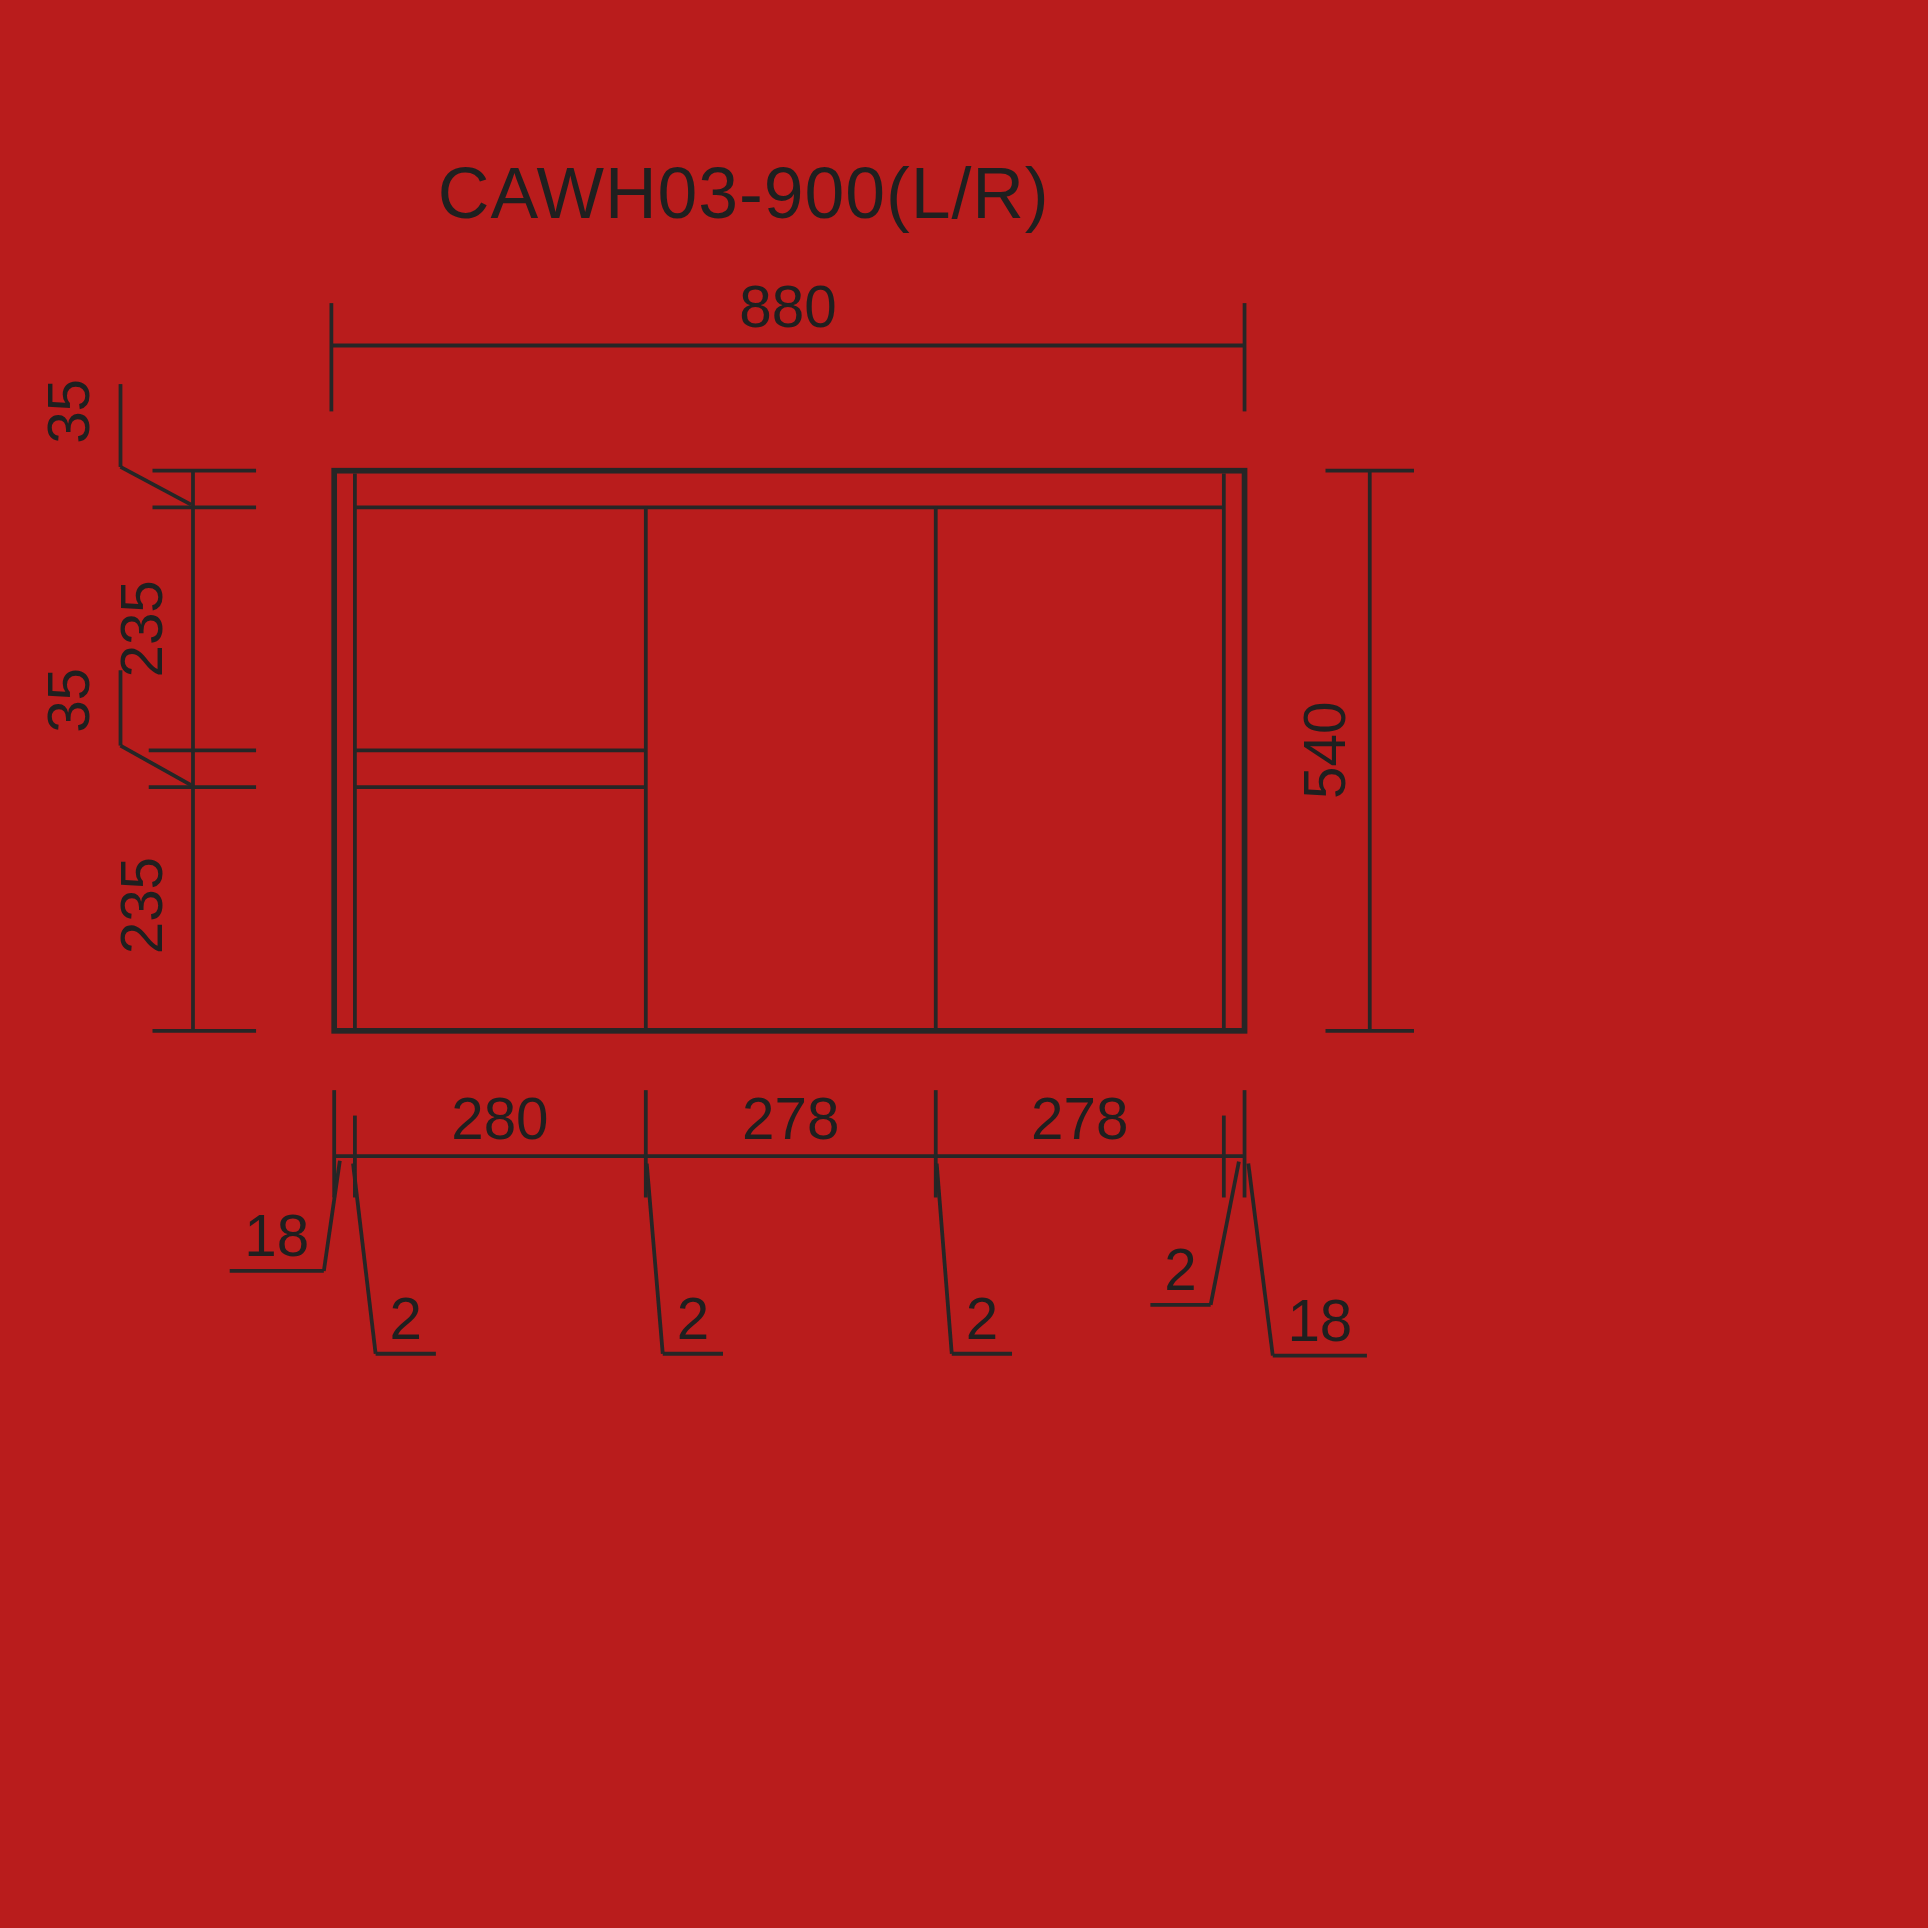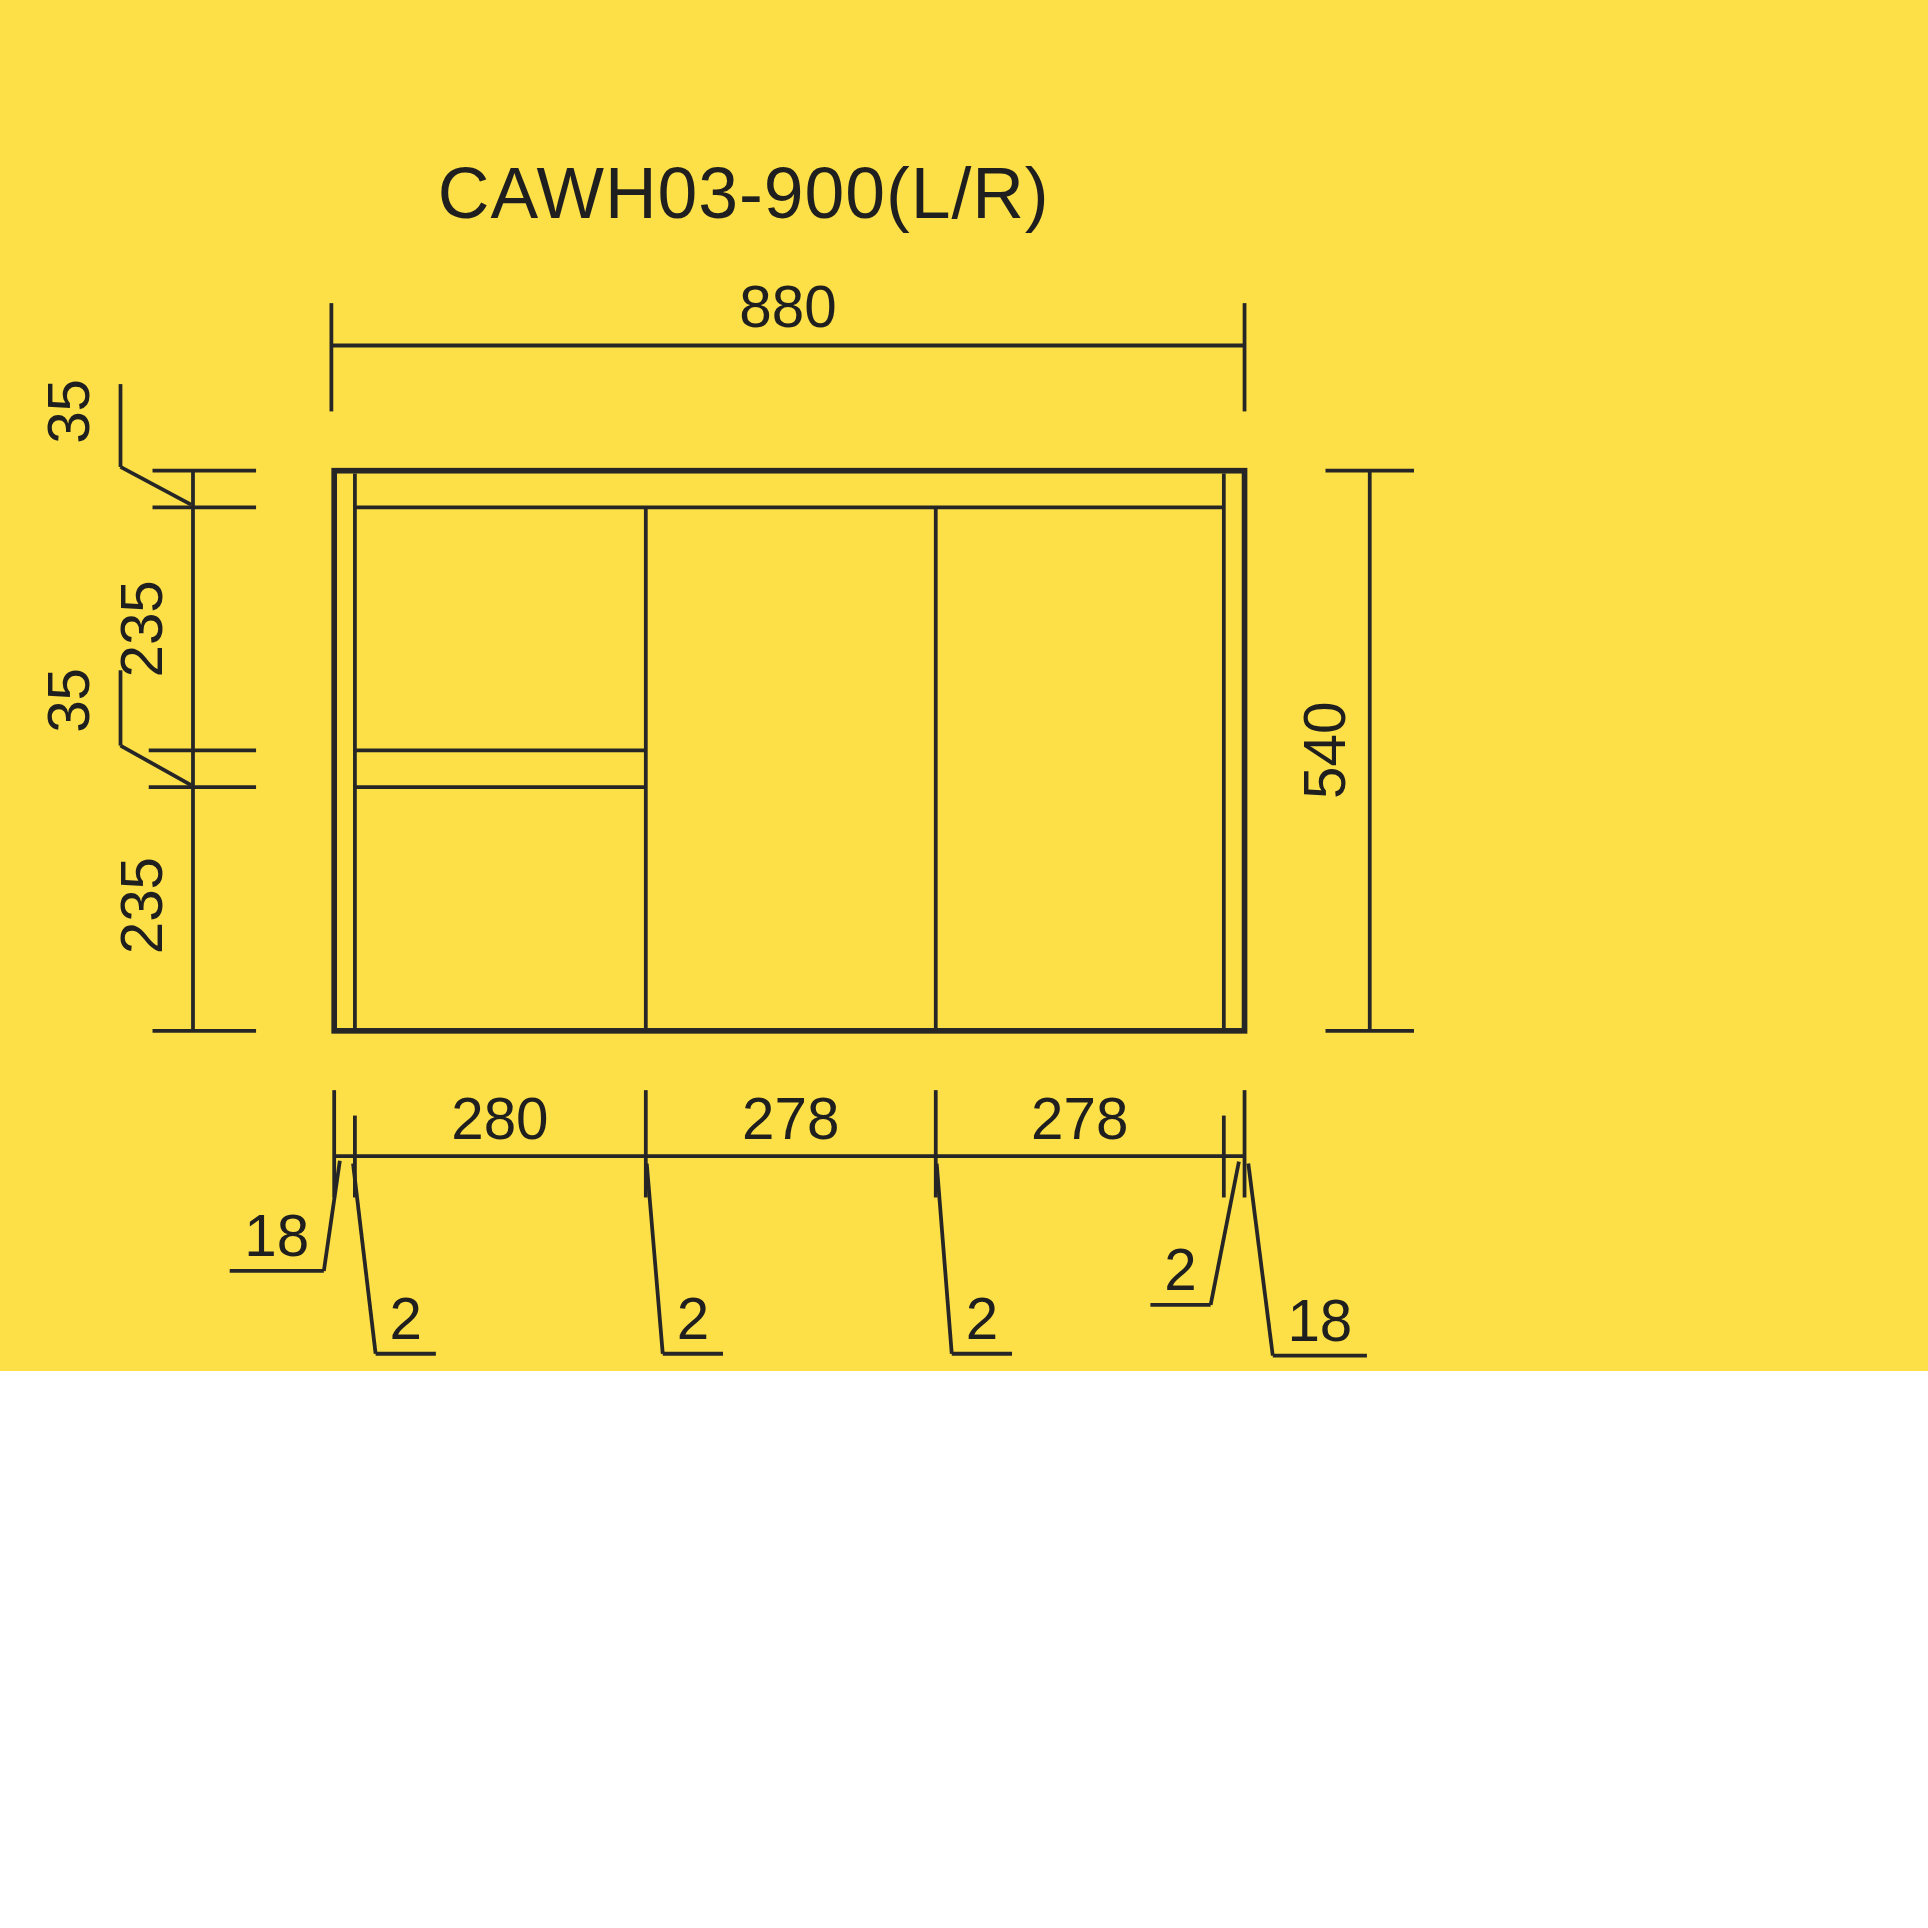--- a/index.html
+++ b/index.html
@@ -2,23 +2,23 @@
 <html style="font-size:15px"><head>
 <meta charset="utf-8">
 <style>
   html, body {
     margin: 0;
     padding: 0;
     background: #ffffff;
   }
   .page {
     width: 1928px;
-    height: 1371px;
+    height: 1928px;
     position: relative;
-    background: #fde047;
+    background: #b91c1c;
     font-family: "Liberation Sans", sans-serif;
     text-decoration: underline;
   }
   svg { display: block; }
   .ln {
     stroke: #262626;
     stroke-width: 4;
     fill: none;
     stroke-linecap: butt;
   }

